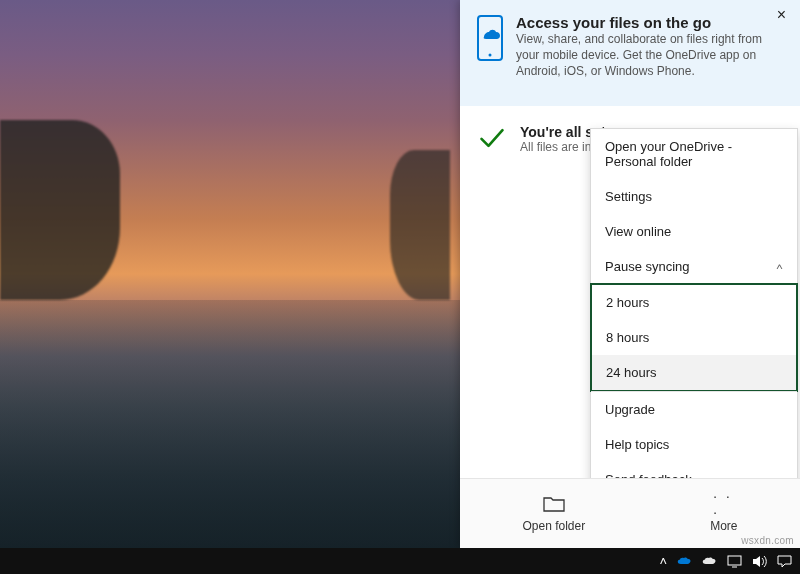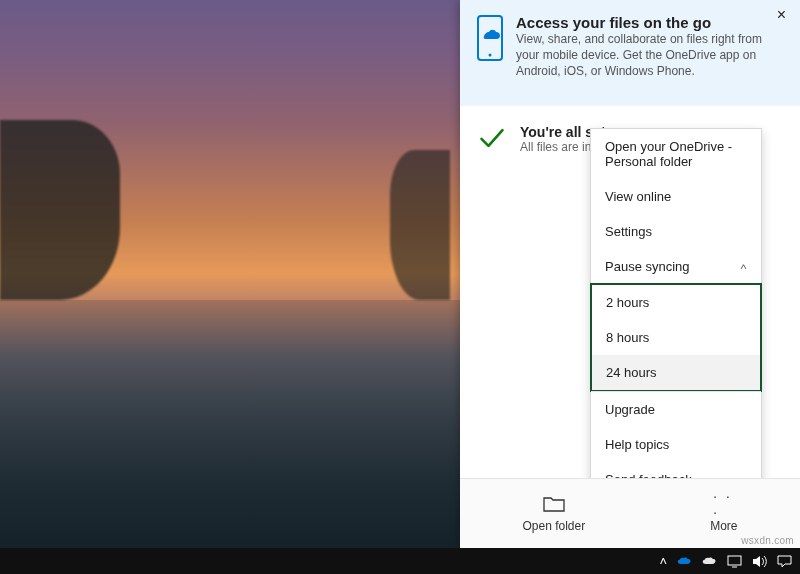--- a/index.html
+++ b/index.html
@@ -30,21 +30,21 @@
   .promo-desc { font-size: 12px; color: #555; line-height: 1.35; margin-bottom: 10px;}
   .promo-btn {
     background: #0078d4; color: #fff; border: none; font-size: 13px;
     padding: 7px 14px; cursor: pointer;
   }
   .status-row { display:flex; gap:14px; align-items:flex-start; padding: 18px 18px 10px 18px;}
   .check-svg { width:28px; height:28px; }
   .status-title { font-size: 14px; font-weight: 600; color:#222; }
   .status-sub { font-size: 12px; color:#666; }
   .context-menu {
-    position: absolute; left: 130px; top: 128px; width: 172px;
+    position: absolute; left: 130px; top: 128px; width: 208px;
     background: #fff; border: 1px solid #d9d9d9; box-shadow: 0 4px 10px rgba(0,0,0,0.18);
     font-size: 13px; color: #222;
   }
   .menu-item { padding: 10px 14px; cursor: pointer; display:flex; justify-content:space-between; align-items:center;}
   .divider { height:1px; background:#e5e5e5; margin:0;}
   .submenu-group { border: 2px solid #14532d; margin: -1px; }
   .submenu-item { padding: 10px 14px; cursor:pointer; }
   .submenu-item.highlight { background: #f2f2f2;}
   .chevron-up { font-size:12px; color:#666; transform: scaleY(0.7);}
   .bottom-actions {
@@ -96,24 +96,24 @@
       <div class="status-title">You're all set</div>
       <div class="status-sub">All files are in</div>
     </div>
   </div>
 
   <div class="context-menu">
     <div class="menu-item">
         <span>Open your OneDrive - Personal folder</span>
       </div>
     <div class="menu-item">
-        <span>View online</span>
+        <span>Settings</span>
       </div>
     <div class="menu-item">
-        <span>Settings</span>
+        <span>View online</span>
       </div>
     <div class="menu-item">
       <span>Pause syncing</span>
       <span class="chevron-up">˄</span>
     </div>
     <div class="submenu-group">
       <div class="submenu-item">2 hours</div>
       <div class="submenu-item">8 hours</div>
       <div class="submenu-item highlight">24 hours</div>
     </div>

